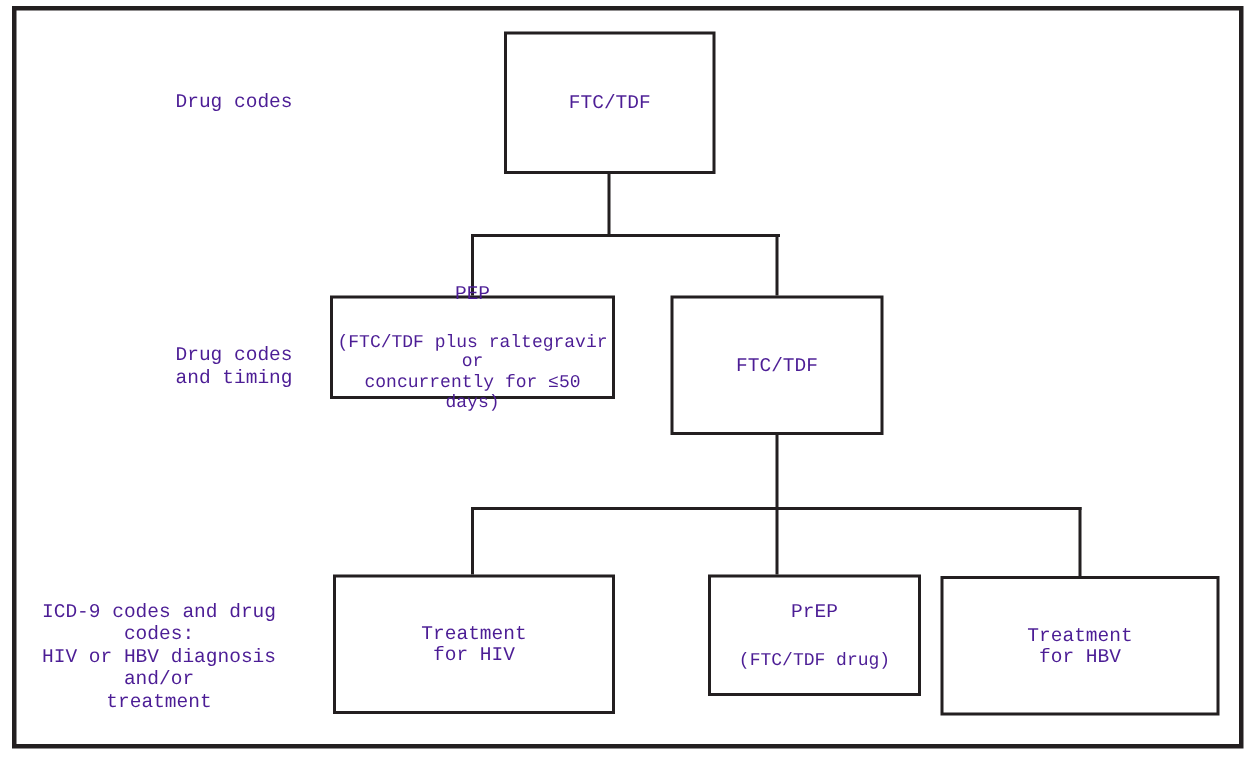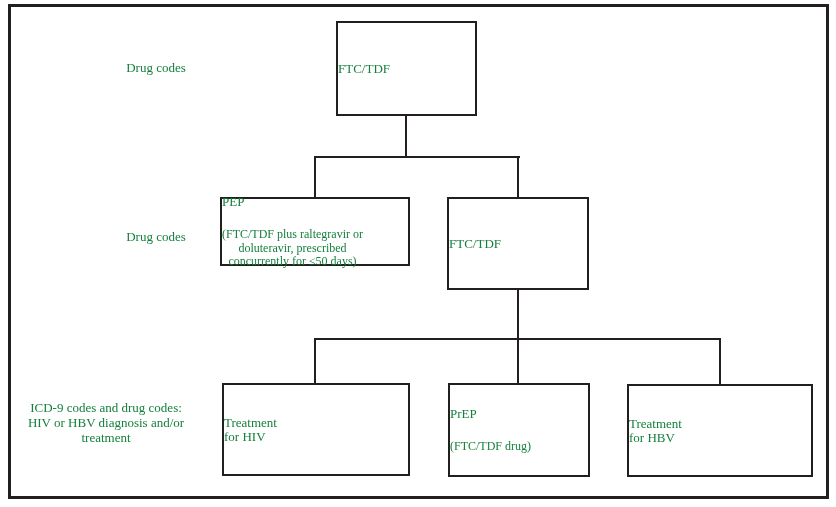--- a/index.html
+++ b/index.html
@@ -2,22 +2,22 @@
 <html><head>
 <meta charset="utf-8">
 <style>
   * { margin: 0; padding: 0; box-sizing: border-box; }
   html, body { background: #ffffff; }
   .figure {
     position: relative;
     width: 836px;
     height: 507px;
     background: #ffffff;
-    font-family: Liberation Serif, serif;
-    color: #15803d;
+    font-family: Liberation Mono, monospace;
+    color: #4c1d95;
     overflow: hidden;
   }
   .outer-border {
     position: absolute;
     left: 8px; top: 4px;
     width: 821px; height: 495px;
     border: 3px solid #231f20;
   }
   .row-label {
     position: absolute;
@@ -28,31 +28,31 @@
   #lbl-row1 { left: 56px;  top: 60px;  width: 200px; }
   #lbl-row2 { left: 56px;  top: 229px; width: 200px; }
   #lbl-row3 { left: 6px;   top: 400px; width: 200px; }
 
   .node {
     position: absolute;
     border: 2px solid #231f20;
     background: #ffffff;
     display: flex;
     flex-direction: column;
-    align-items: flex-start;
+    align-items: center;
     justify-content: center;
     text-align: center;
     font-size: 13px;
     line-height: 15px;
   }
   #box-top  { left: 336px; top: 21px;  width: 141px; height: 95px; }
   #box-pep  { left: 220px; top: 197px; width: 190px; height: 69px; }
   #box-mid  { left: 447px; top: 197px; width: 142px; height: 93px; }
   #box-hiv  { left: 222px; top: 383px; width: 188px; height: 93px; }
-  #box-prep { left: 448px; top: 383px; width: 142px; height: 94px; }
+  #box-prep { left: 472px; top: 383px; width: 142px; height: 81px; }
   #box-hbv  { left: 627px; top: 384px; width: 186px; height: 93px; }
 
   .node .detail {
     font-size: 12px;
     line-height: 13.5px;
     margin-top: 19px;
   }
   .node .line2 { line-height: 14px; }
 
   .conn {
@@ -74,20 +74,21 @@
 </head>
 <body>
 
 <div class="figure">
   <div class="outer-border"></div>
 
   <div class="row-label" id="lbl-row1">Drug codes</div>
 
   <div class="row-label" id="lbl-row2">
     <div>Drug codes</div>
+    <div>and timing</div>
   </div>
 
   <div class="row-label" id="lbl-row3">
     <div>ICD-9 codes and drug codes:</div>
     <div>HIV or HBV diagnosis and/or</div>
     <div>treatment</div>
   </div>
 
   <div class="conn" id="c-v1"></div>
   <div class="conn" id="c-h1"></div>
@@ -100,21 +101,20 @@
   <div class="conn" id="c-v7"></div>
 
   <div class="node" id="box-top">
     <div>FTC/TDF</div>
   </div>
 
   <div class="node" id="box-pep">
     <div>PEP</div>
     <div class="detail">
       <div>(FTC/TDF plus raltegravir or</div>
-      <div>doluteravir, prescribed</div>
       <div>concurrently for ≤50 days)</div>
     </div>
   </div>
 
   <div class="node" id="box-mid">
     <div>FTC/TDF</div>
   </div>
 
   <div class="node" id="box-hiv">
     <div class="line2">Treatment</div>

